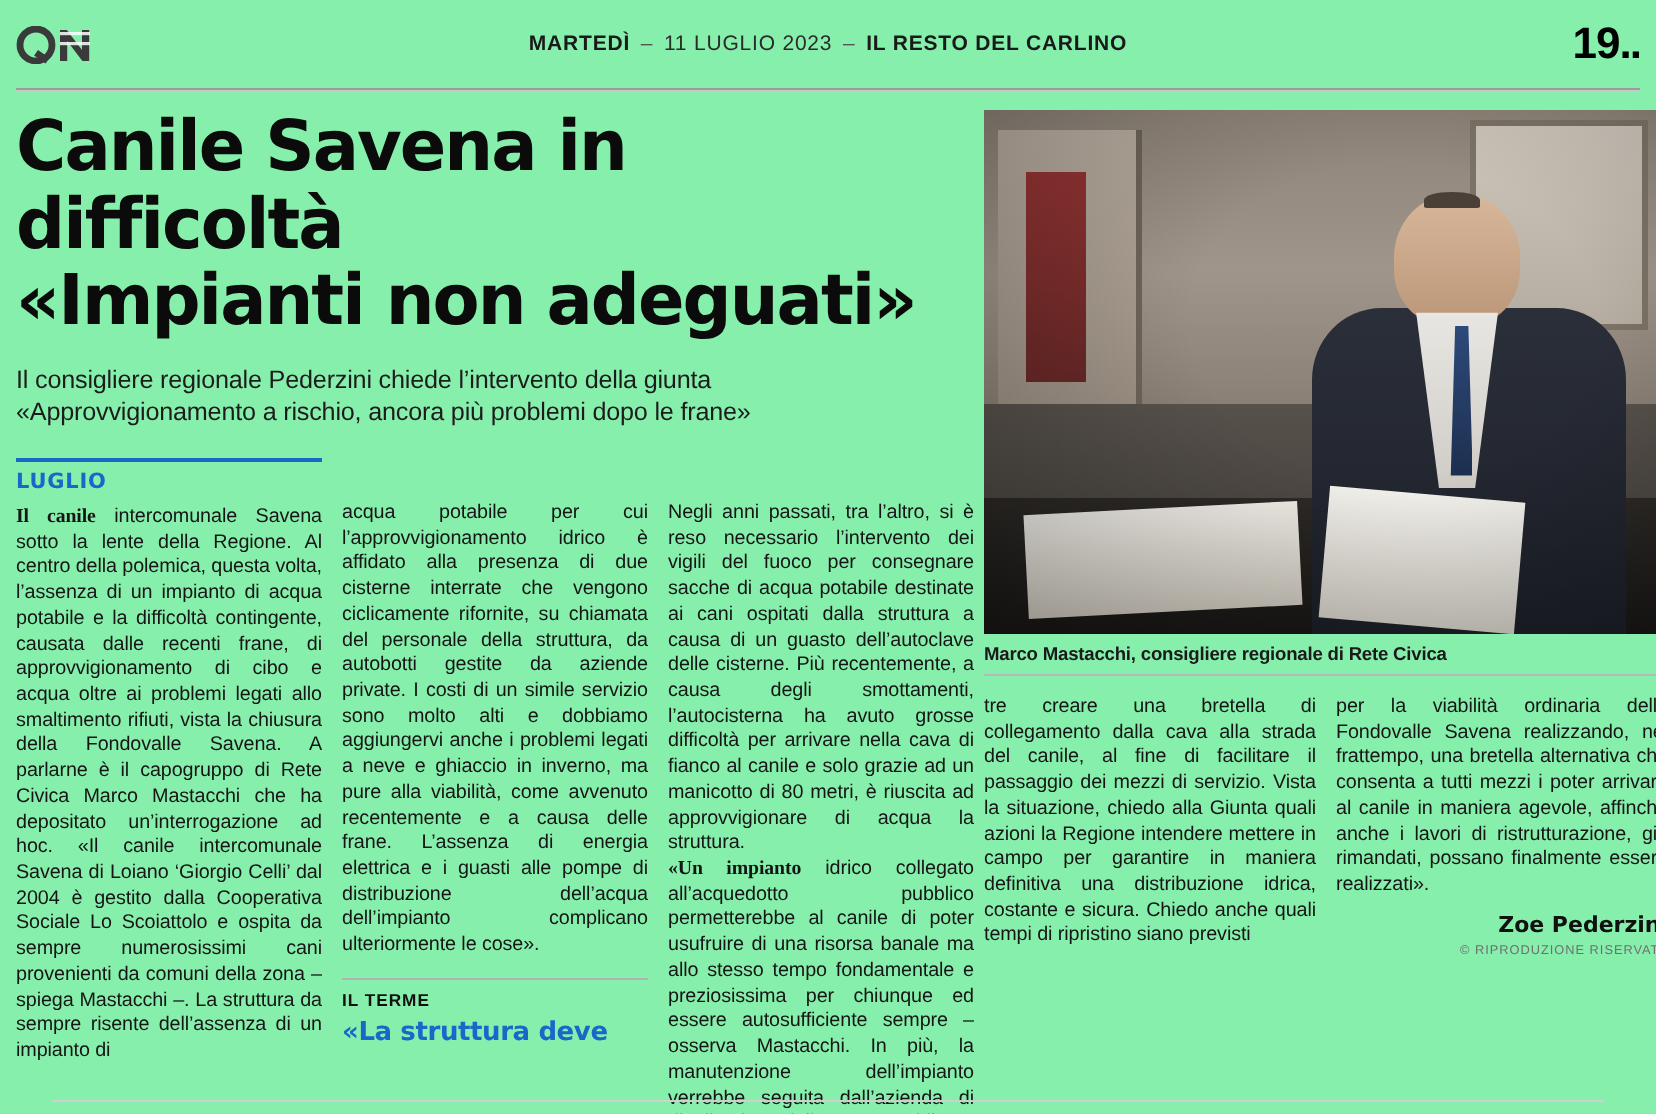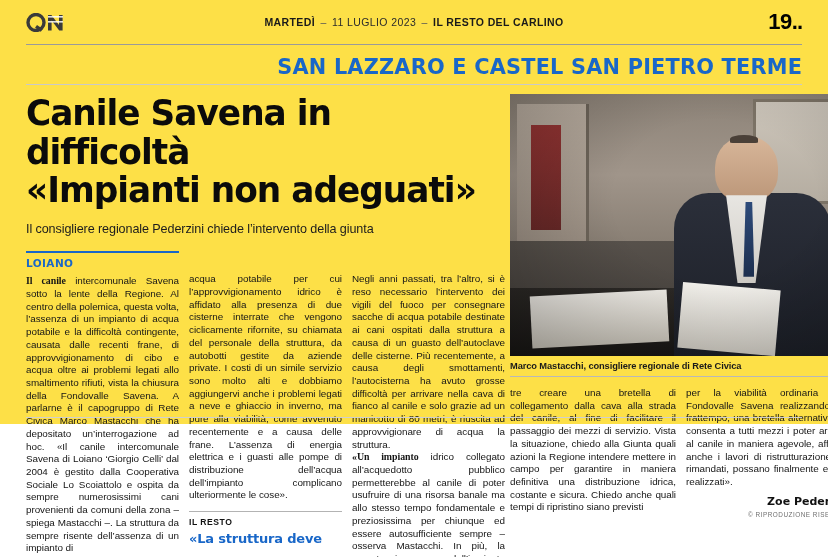--- a/index.html
+++ b/index.html
@@ -10,23 +10,23 @@
   body {
     width: 828px; height: 557px;
     font-family: "Liberation Sans", sans-serif;
     color: #111111;
     overflow: hidden;
     position: relative;
   }
   .page {
     position: absolute;
     left: 0; top: 0;
-    width: 828px; height: 424px;
-    background: #fde047;
-    padding: 0 26px;
+    width: 828px; height: 557px;
+    background: #86efac;
+    padding: 0 8px;
   }
 
   
   .masthead {
     position: relative;
     height: 44px;
     display: flex;
     align-items: center;
   }
   .qn-logo {
@@ -296,50 +296,48 @@
       <span class="dl-paper">IL RESTO DEL CARLINO</span>
     </div>
 
     <div class="pagenum">
       <span>19</span><span class="dots">..</span>
     </div>
   </div>
 
   <div class="rule-top"></div>
 
-  <div class="section-band">
-    <span class="section-title">SAN LAZZARO E CASTEL SAN PIETRO TERME</span>
-  </div>
   <div class="rule-under-section"></div>
 
   <div class="top-area">
 
     <div class="head-col">
       <h1 class="headline">
         <span class="l1">Canile Savena in difficoltà</span>
         <span class="l2">«Impianti non adeguati»</span>
       </h1>
       <div class="standfirst">
         <span>Il consigliere regionale Pederzini chiede l’intervento della giunta</span>
+        <span>«Approvvigionamento a rischio, ancora più problemi dopo le frane»</span>
       </div>
 
       <div class="body-grid" style="margin-top:14px;">
 
         <div class="col">
           <div class="kicker-rule"></div>
-          <div class="kicker">LOIANO</div>
+          <div class="kicker">LUGLIO</div>
           <p class="body"><b>Il canile</b><span> intercomunale Savena sotto la lente della Regione. Al centro della polemica, questa volta, l’assenza di un impianto di acqua potabile e la difficoltà contingente, causata dalle recenti frane, di approvvigionamento di cibo e acqua oltre ai problemi legati allo smaltimento rifiuti, vista la chiusura della Fondovalle Savena. A parlarne è il capogruppo di Rete Civica Marco Mastacchi che ha depositato un’interrogazione ad hoc. «Il canile intercomunale Savena di Loiano ‘Giorgio Celli’ dal 2004 è gestito dalla Cooperativa Sociale Lo Scoiattolo e ospita da sempre numerosissimi cani provenienti da comuni della zona – spiega Mastacchi –. La struttura da sempre risente dell’assenza di un impianto di</span></p>
 
         </div>
 
         <div class="col">
           <p class="body" style="padding-top:22px;">acqua potabile per cui l’approvvigionamento idrico è affidato alla presenza di due cisterne interrate che vengono ciclicamente rifornite, su chiamata del personale della struttura, da autobotti gestite da aziende private. I costi di un simile servizio sono molto alti e dobbiamo aggiungervi anche i problemi legati a neve e ghiaccio in inverno, ma pure alla viabilità, come avvenuto recentemente e a causa delle frane. L’assenza di energia elettrica e i guasti alle pompe di distribuzione dell’acqua dell’impianto complicano ulteriormente le cose».</p>
 
           <div class="nodo-rule"></div>
-          <div class="nodo-label">IL RESTO</div>
+          <div class="nodo-label">IL TERME</div>
           <div class="nodo-quote">
             <span>«La struttura deve</span>
 
           </div>
 
         </div>
 
         <div class="col">
           <p class="body" style="padding-top:22px;">Negli anni passati, tra l’altro, si è reso necessario l’intervento dei vigili del fuoco per consegnare sacche di acqua potabile destinate ai cani ospitati dalla struttura a causa di un guasto dell’autoclave delle cisterne. Più recentemente, a causa degli smottamenti, l’autocisterna ha avuto grosse difficoltà per arrivare nella cava di fianco al canile e solo grazie ad un manicotto di 80 metri, è riuscita ad approvvigionare di acqua la struttura.</p>
           <p class="body"><b>«Un impianto</b><span> idrico collegato all’acquedotto pubblico permetterebbe al canile di poter usufruire di una risorsa banale ma allo stesso tempo fondamentale e preziosissima per chiunque ed essere autosufficiente sempre – osserva Mastacchi. In più, la manutenzione dell’impianto verrebbe seguita dall’azienda di distribuzione dell’acqua potabile. In attesa di ripristinare la viabilità ordinaria, si potrebbe inol-</span></p>

